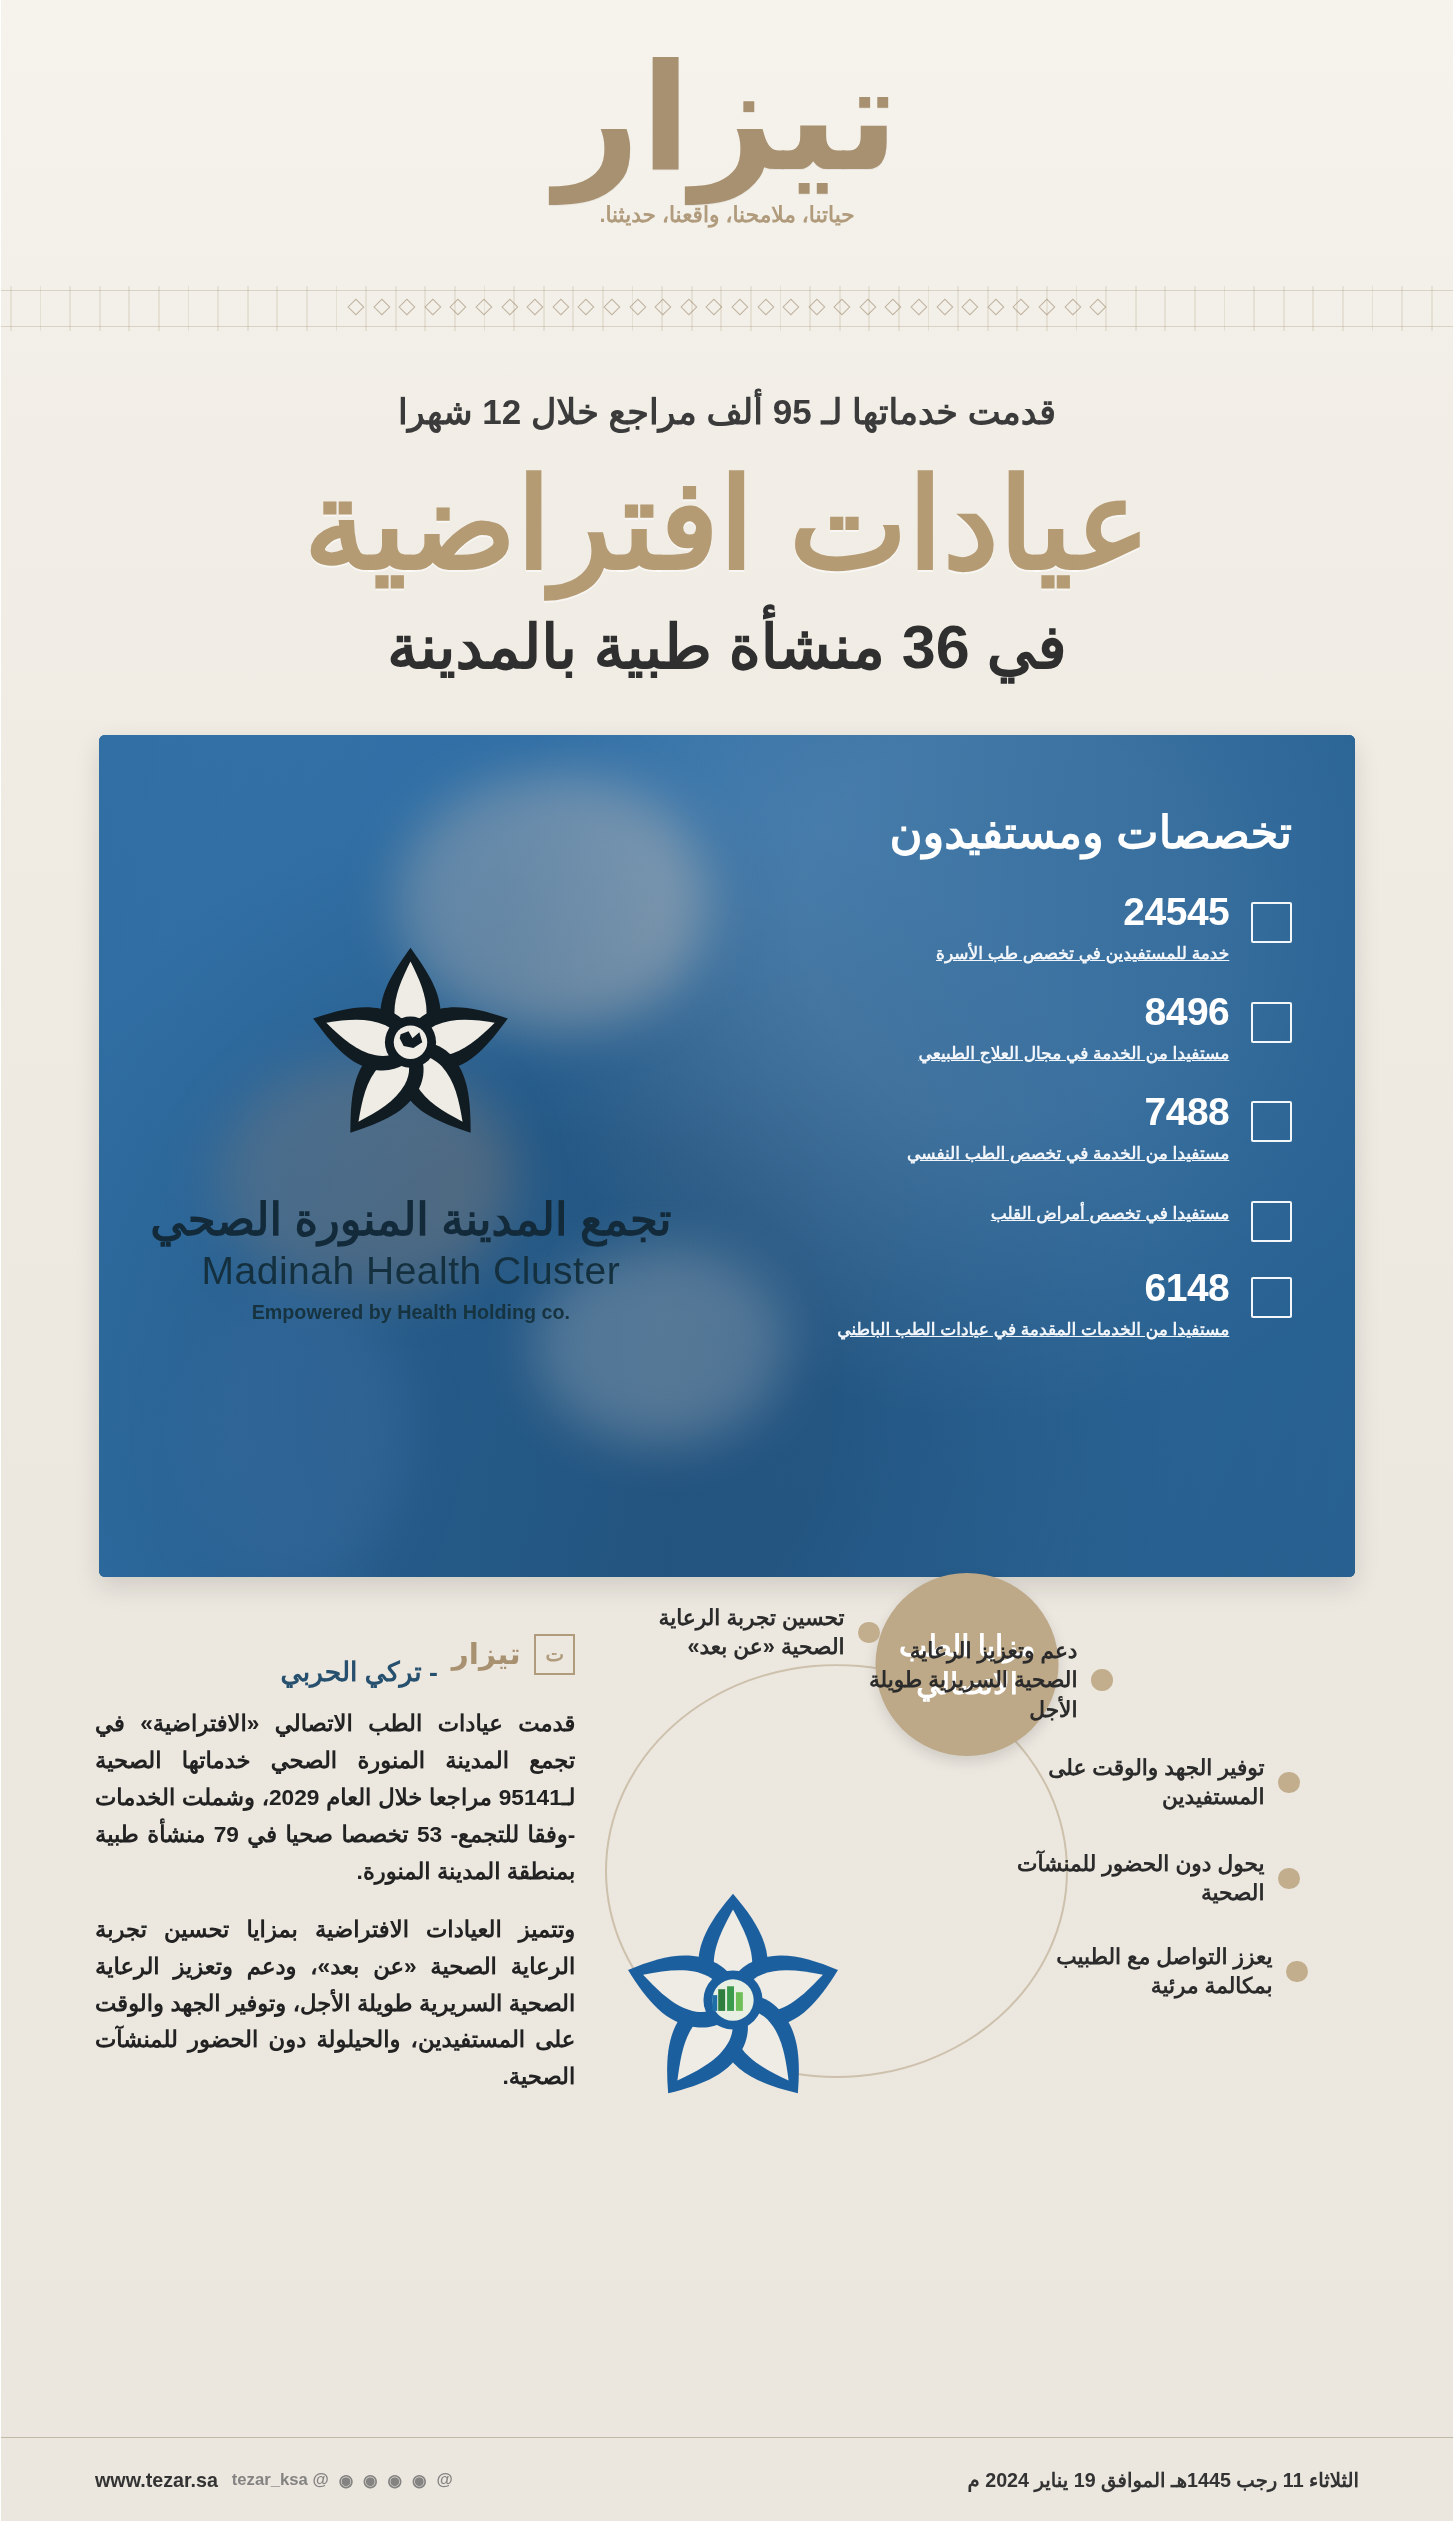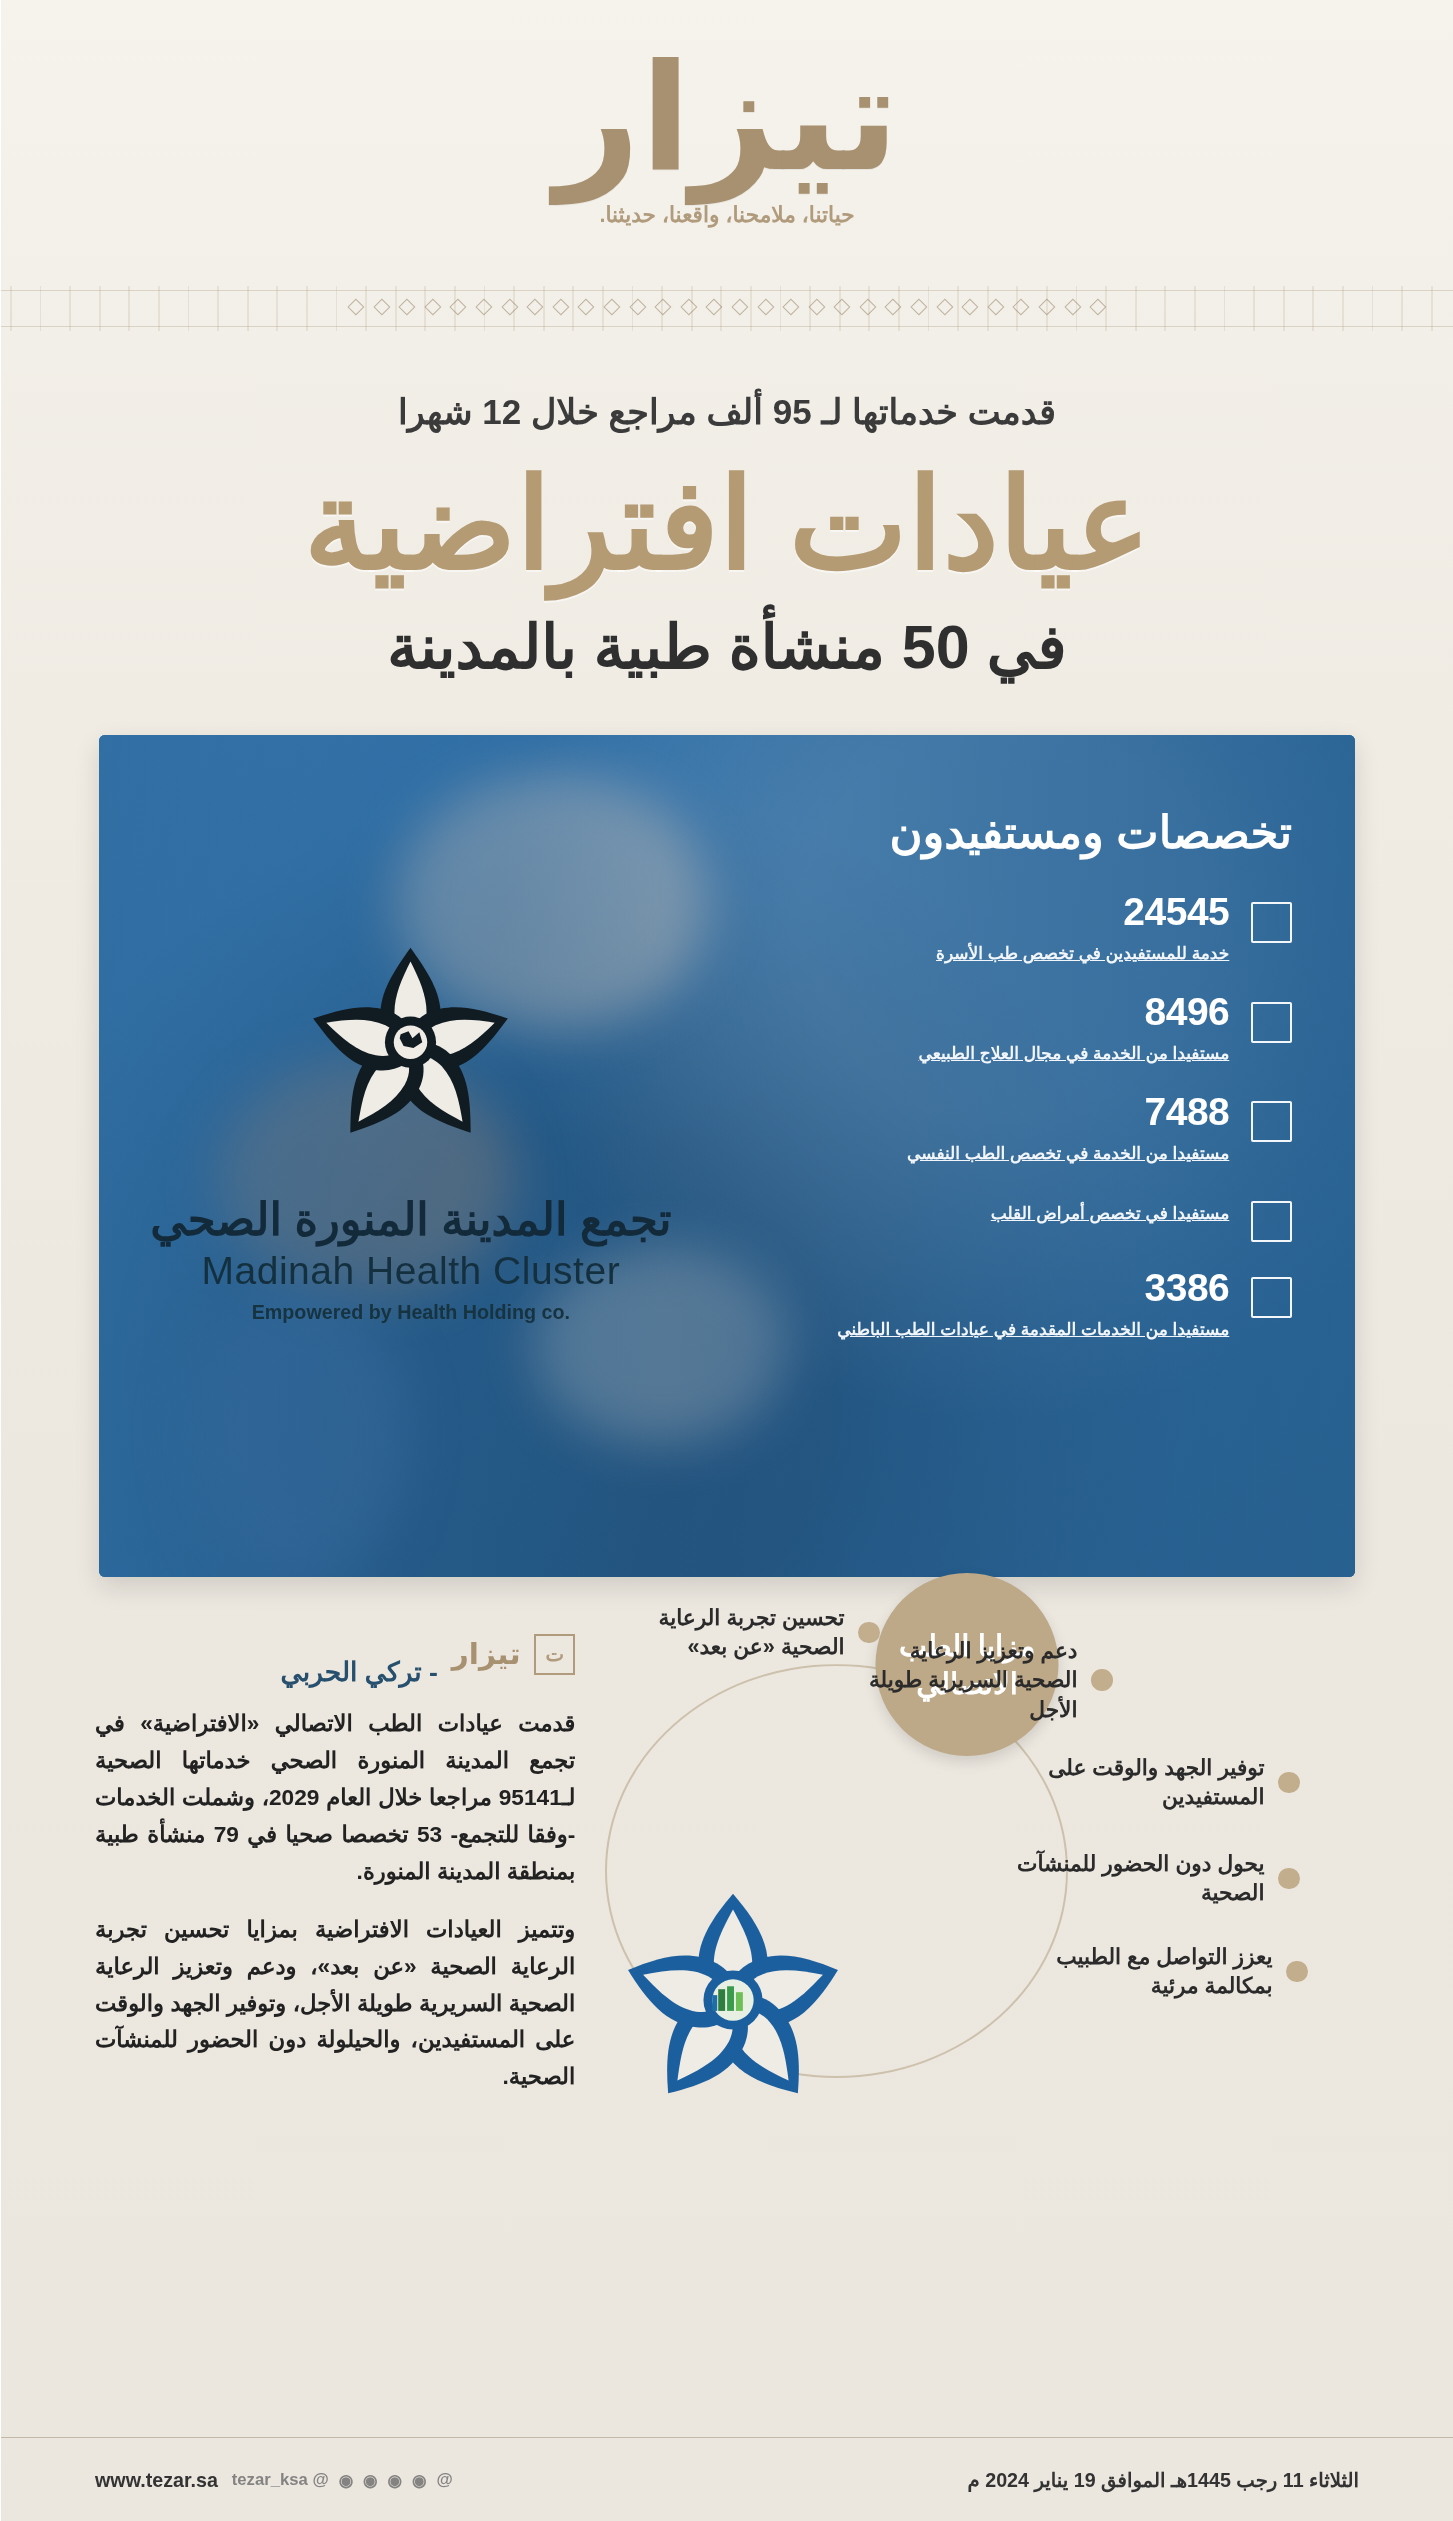--- a/index.html
+++ b/index.html
@@ -355,21 +355,21 @@
       <span class="diamond"></span>
       <span class="diamond"></span>
       <span class="diamond"></span>
       <span class="diamond"></span>
     </div>
   </div>
 
   <div class="headline-wrap">
     <div class="kicker">قدمت خدماتها لـ 95 ألف مراجع خلال 12 شهرا</div>
     <div class="big-title">عيادات افتراضية</div>
-    <div class="sub-title">في 50 منشأة طبية بالمدينة</div>
+    <div class="sub-title">في 36 منشأة طبية بالمدينة</div>
   </div>
 
   <div class="card">
     <div class="card-photo">
       <div class="blob b1"></div>
       <div class="blob b2"></div>
       <div class="blob b3"></div>
       <div class="blob b4"></div>
     </div>
 
@@ -405,21 +405,21 @@
         <div class="stat">
           <div class="stat-box"></div>
           <div class="stat-text">
             <div class="stat-label">مستفيدا في تخصص أمراض القلب</div>
           </div>
         </div>
 
         <div class="stat">
           <div class="stat-box"></div>
           <div class="stat-text">
-            <div class="stat-num">3386</div>
+            <div class="stat-num">6148</div>
             <div class="stat-label">مستفيدا من الخدمات المقدمة في عيادات الطب الباطني</div>
           </div>
         </div>
       </div>
 
       <div class="card-left">
         <div class="cluster-mark">
           <svg viewBox="0 0 330 250" width="325" height="246" aria-hidden="true">
             <g fill="#101b22">
 

